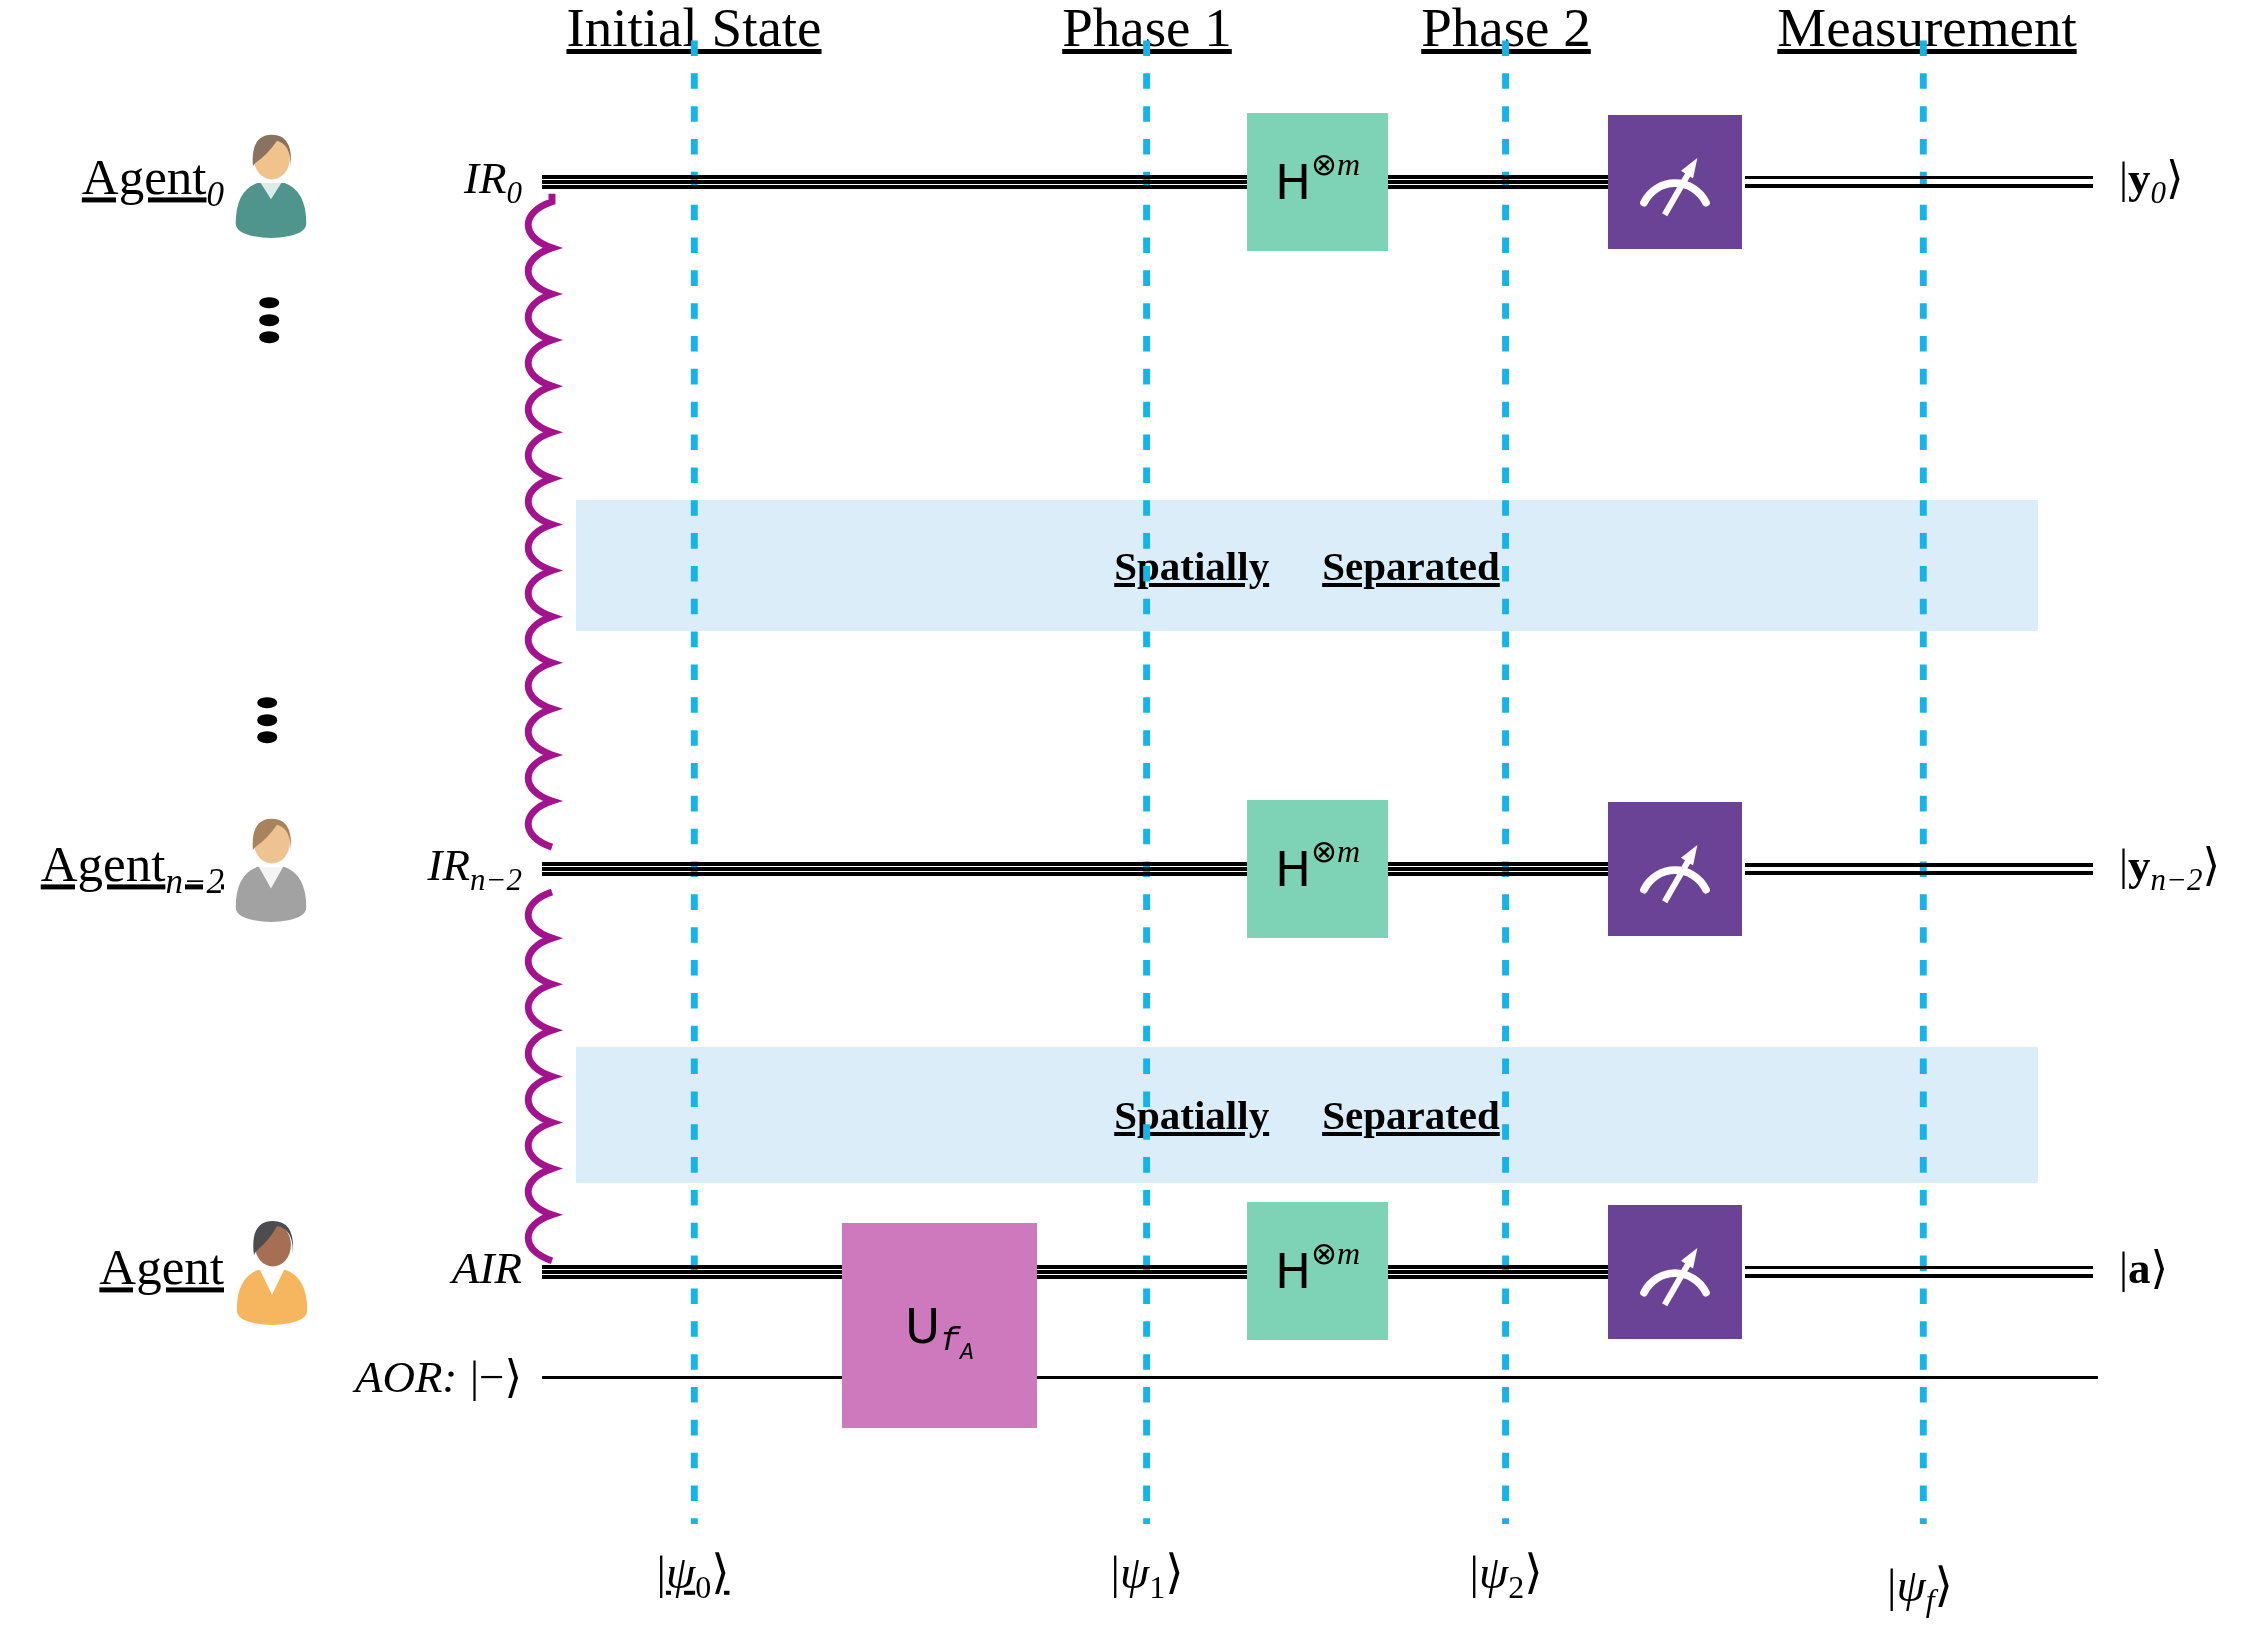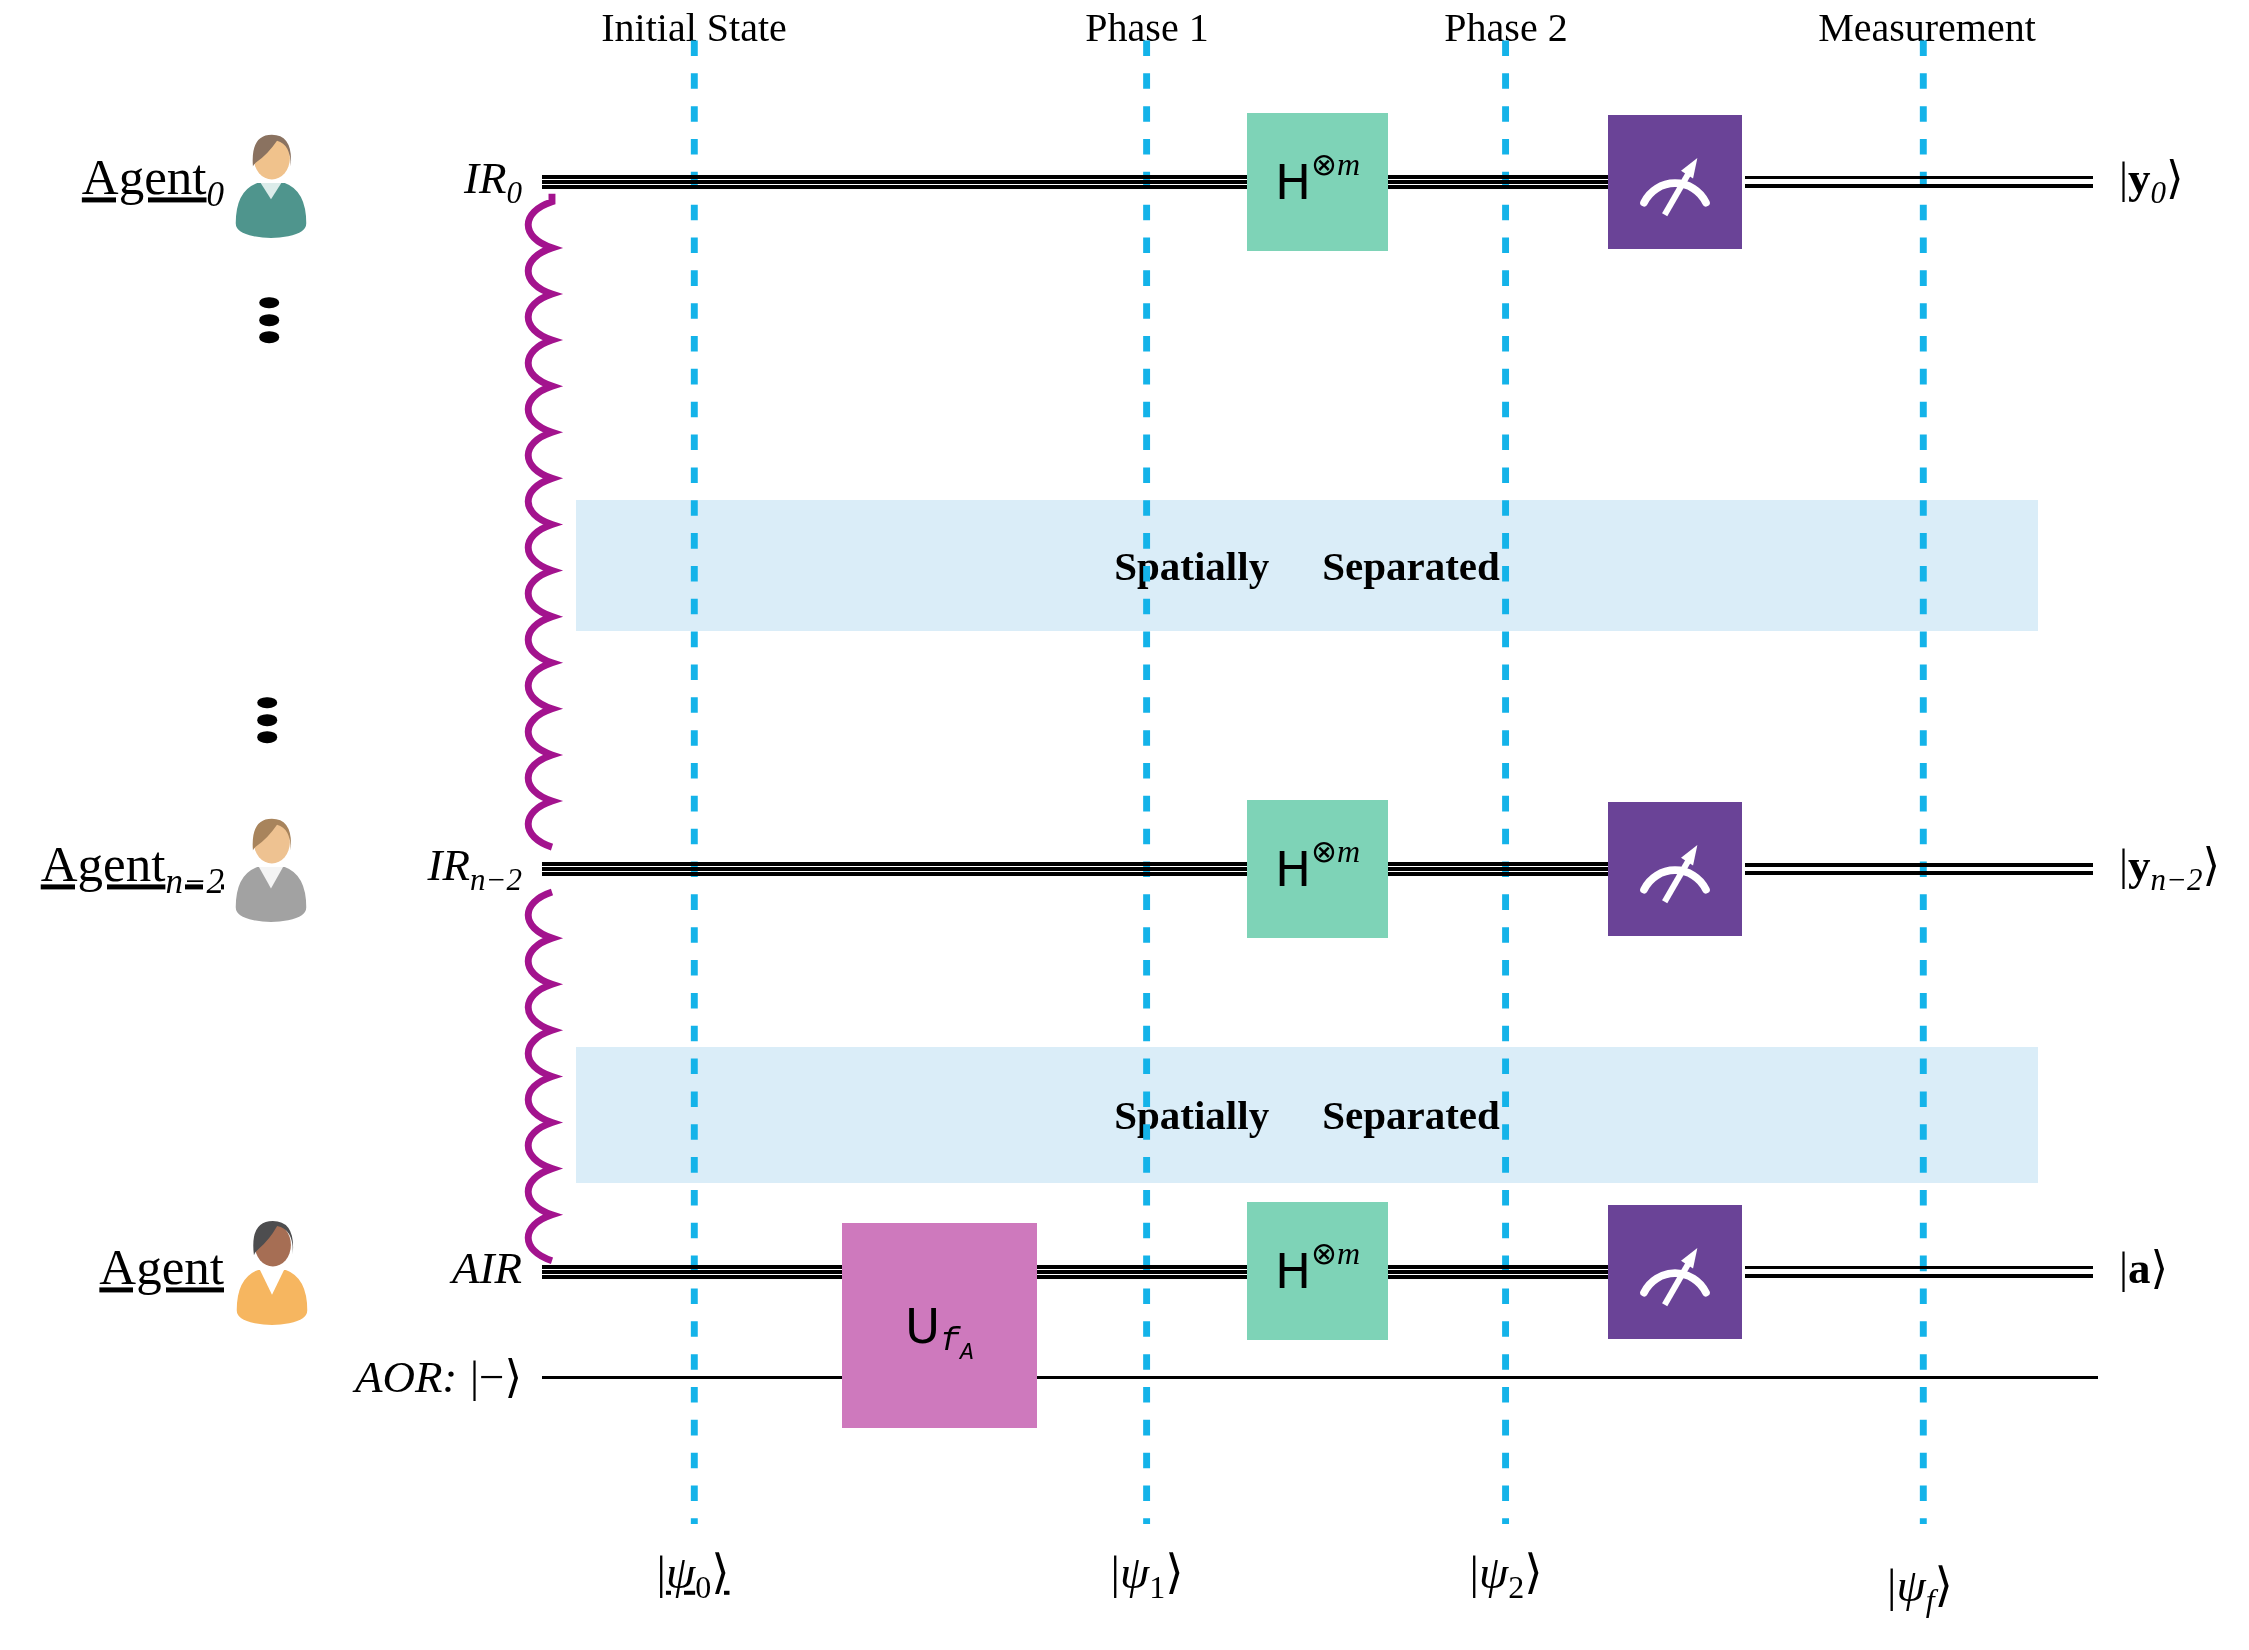--- a/index.html
+++ b/index.html
@@ -1,24 +1,24 @@
 <!DOCTYPE html>
 <html style="font-size:9.2px"><head>
 <meta charset="utf-8">
 <style>
   html,body{margin:0;padding:0;background:#fff;}
   .circuit{position:relative;width:2250px;height:1651px;background:#fff;overflow:hidden;
            font-family:"Liberation Serif", serif;color:#000;}
   .abs{position:absolute;}
   
   .phead{position:absolute;top:0;height:55px;transform:translateX(-50%);
-         display:flex;align-items:center;font-size:40px;white-space:nowrap;}
+         display:flex;align-items:center;font-size:55px;white-space:nowrap;text-decoration:underline;}
   
   .band{position:absolute;left:576px;width:1462px;display:flex;align-items:center;
-        justify-content:center;gap:53px;font-weight:bold;font-size:41px;}
+        justify-content:center;gap:53px;font-weight:bold;font-size:41px;text-decoration:underline;}
   
   .wire3{position:absolute;height:14px;background:linear-gradient(to bottom,
          #000 0 3.5px,transparent 3.5px 5.2px,#000 5.2px 8.6px,transparent 8.6px 10.4px,#000 10.4px 14px);}
   .wire2{position:absolute;height:11.5px;background:linear-gradient(to bottom,
          #000 0 3.5px,transparent 3.5px 8px,#000 8px 11.5px);}
   .wire1{position:absolute;height:2.9px;background:#000;}
   
   .gate{position:absolute;display:flex;align-items:center;justify-content:center;}
   .hgate{left:1247px;width:141px;height:138px;font-family:"DejaVu Sans",sans-serif;}
   .mgate{left:1608px;width:134px;height:134px;}

